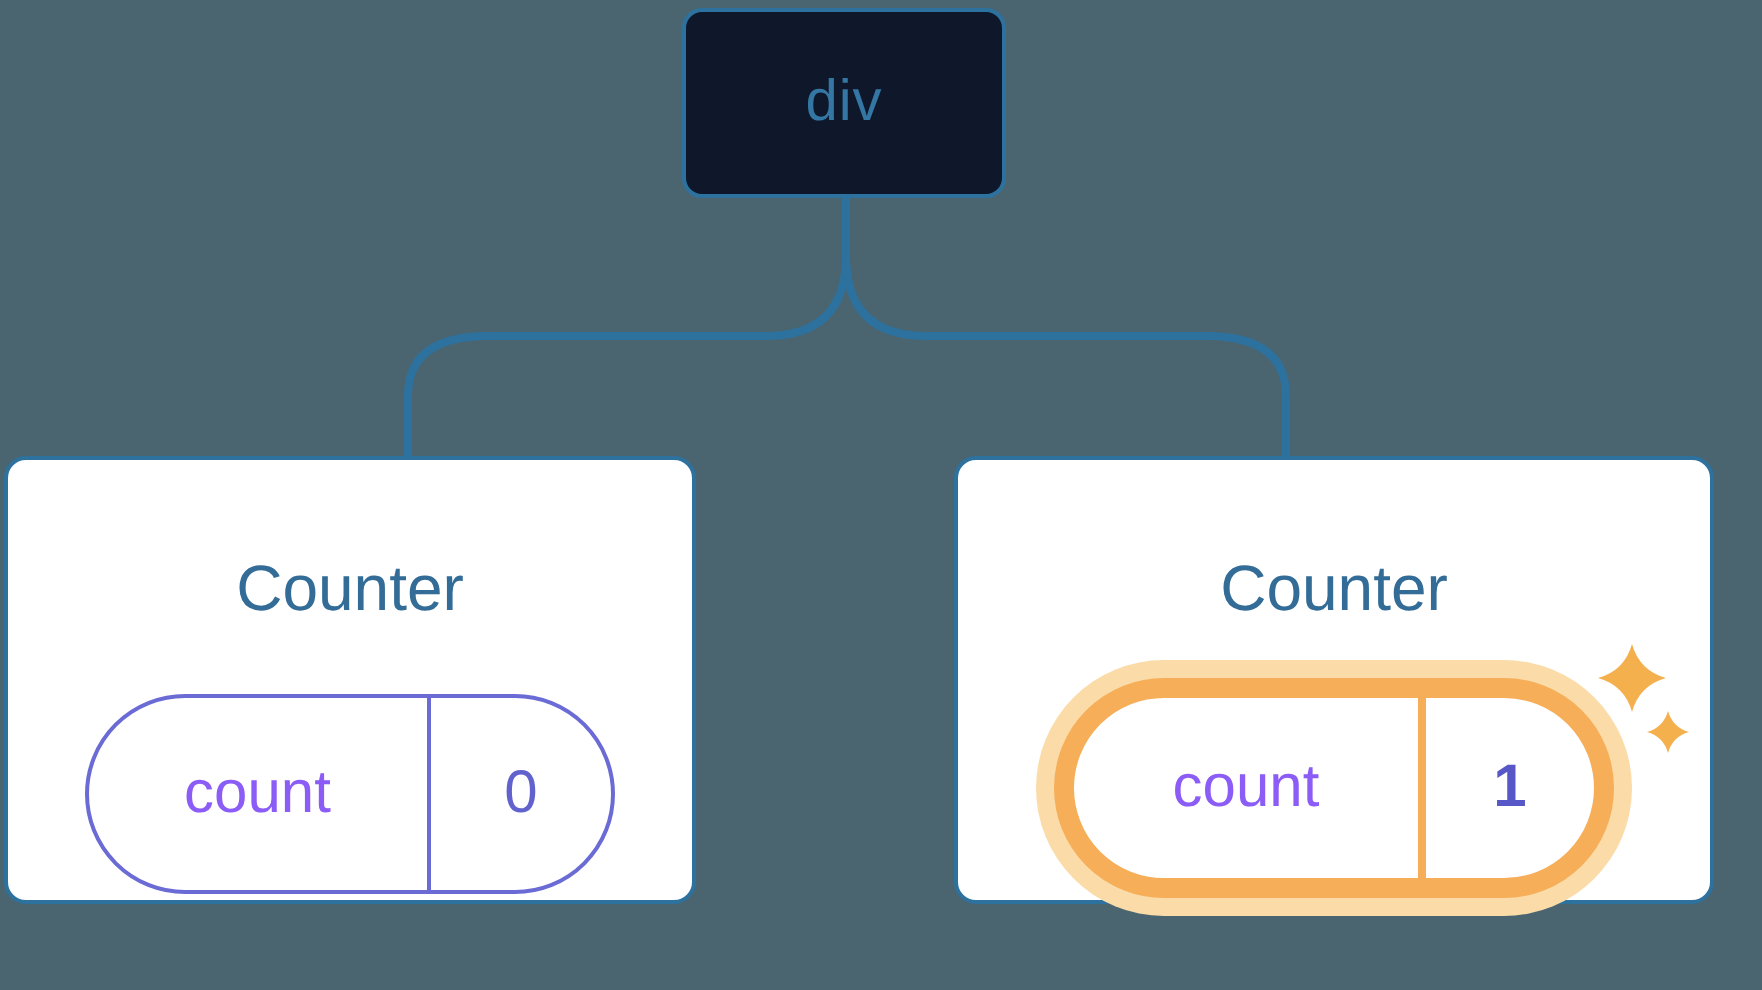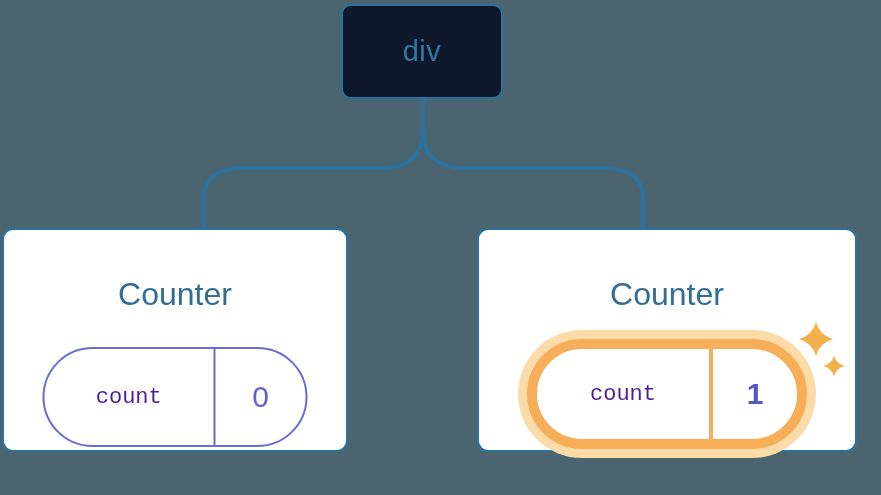--- a/index.html
+++ b/index.html
@@ -91,23 +91,22 @@
     border: 10px solid #F6AE58;
     border-radius: 55px;
     box-shadow: 0 0 0 9px #FBDBA8;
   }
 
   .pill-key {
     flex: 1;
     display: flex;
     align-items: center;
     justify-content: center;
-    font-size: 22px;
-    color: #4c1d95;
-    font-family: Liberation Mono, monospace;
+    font-size: 30px;
+    color: #8b5cf6;
   }
   .pill-divider { width: 2.5px; background: #6B6BD6; }
   .pill-highlight .pill-divider { width: 4px; background: #F6AE58; }
   .pill-value {
     width: 90px;
     display: flex;
     align-items: center;
     justify-content: center;
     font-size: 30px;
     color: #6262CE;

